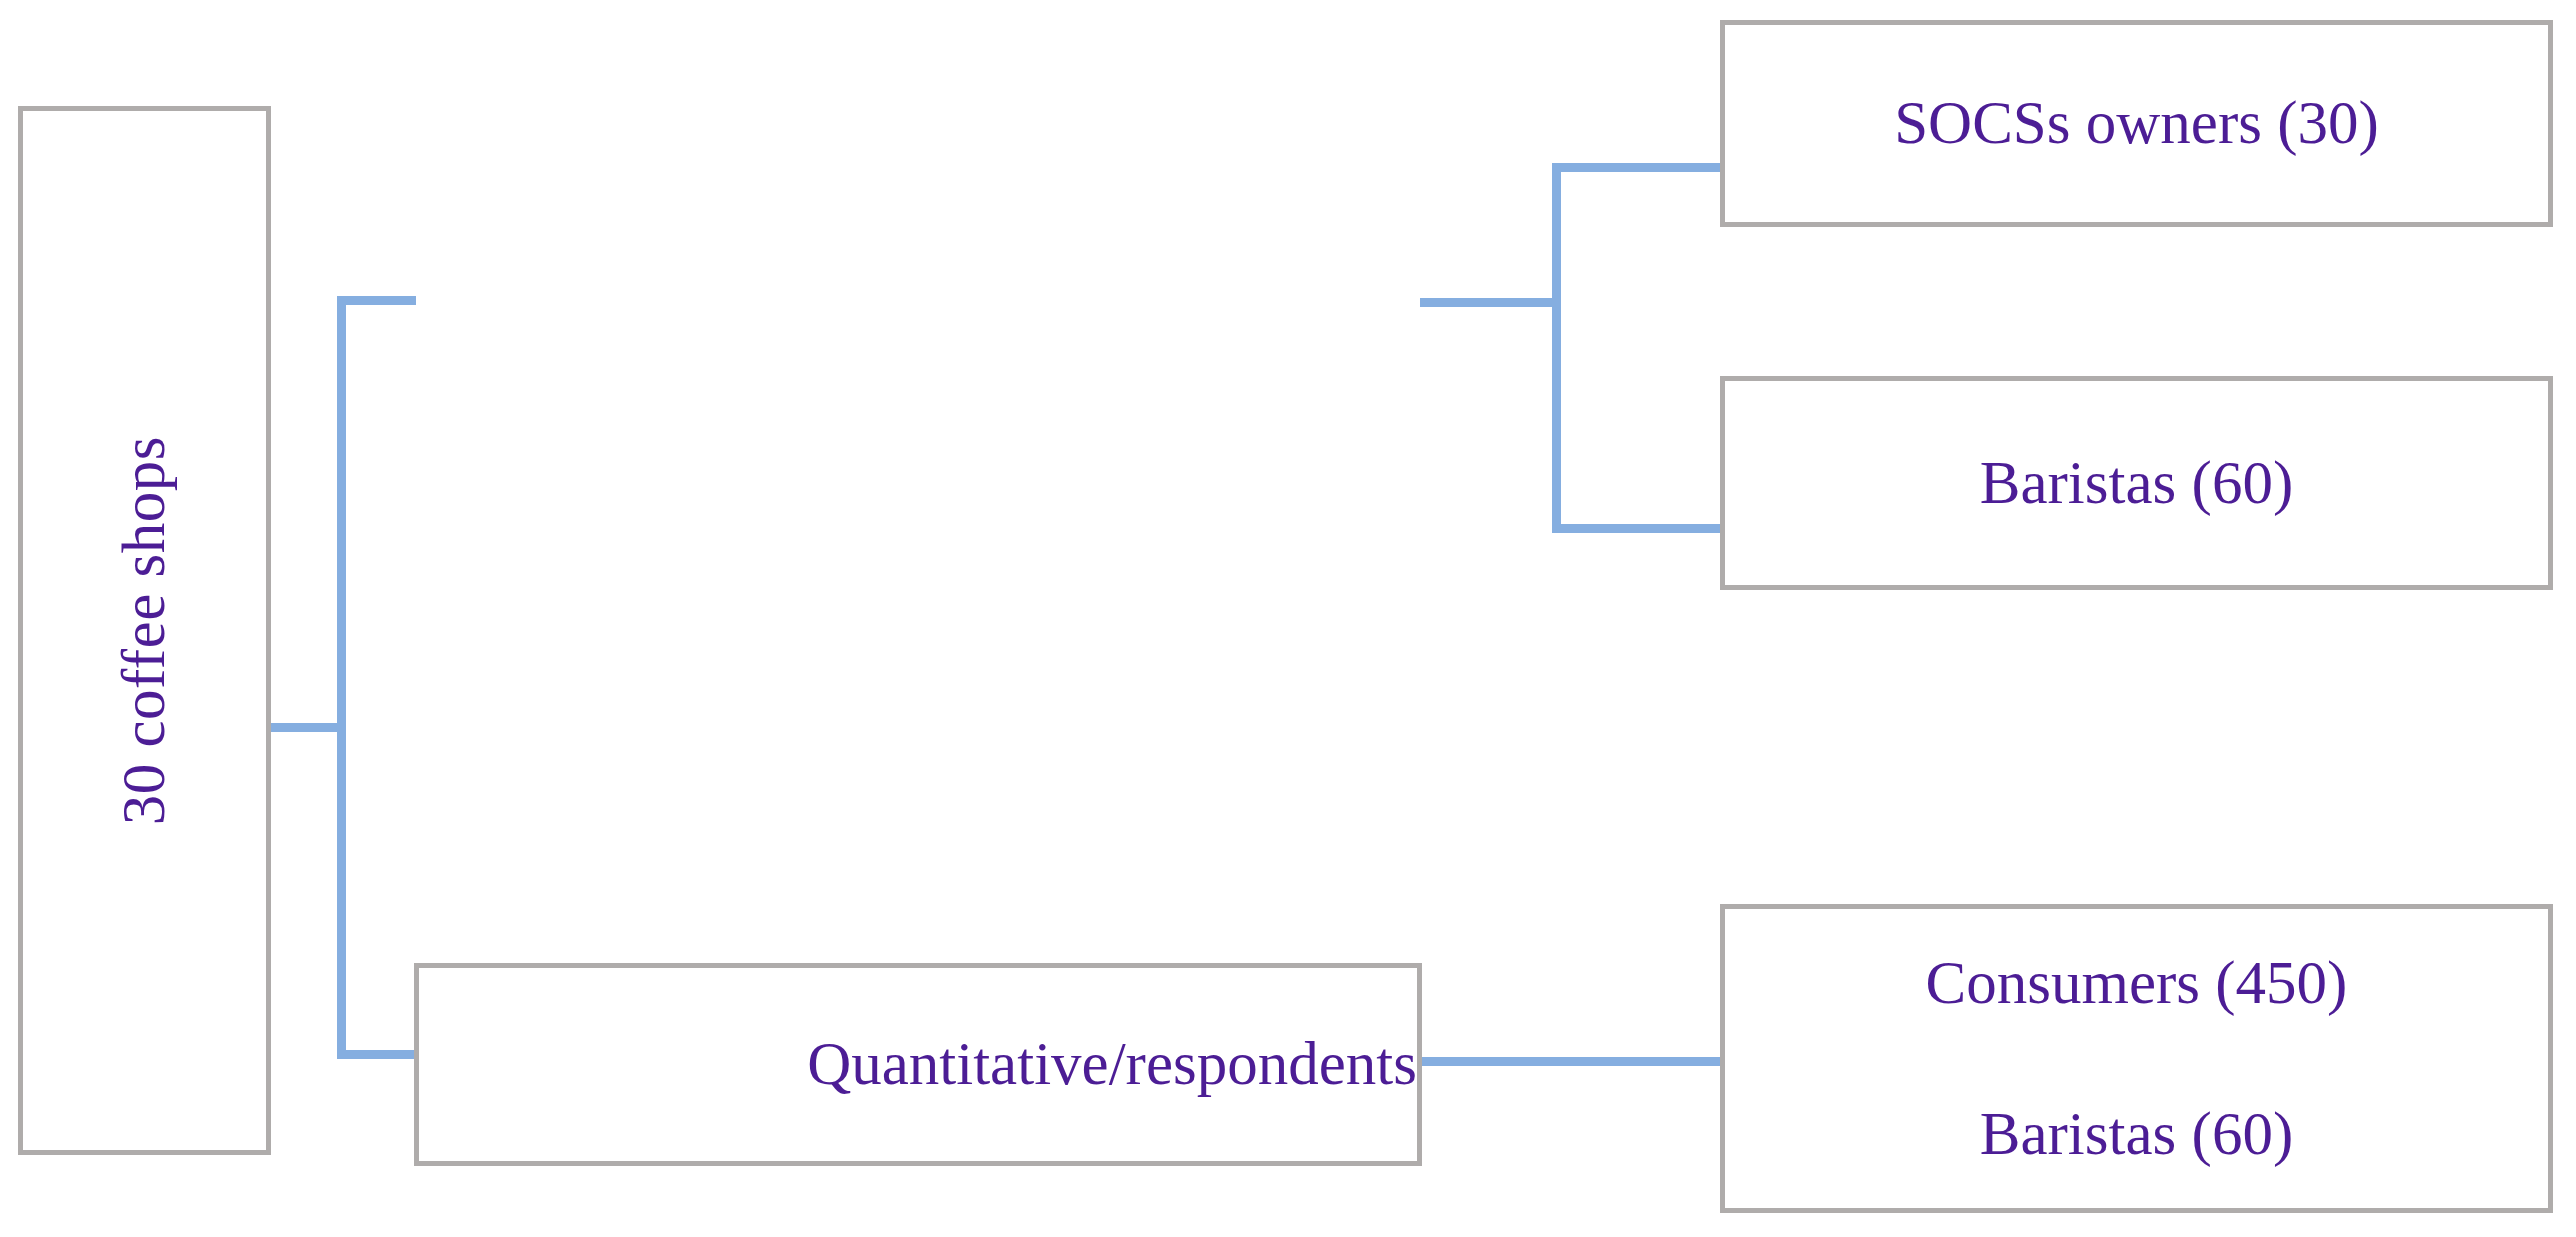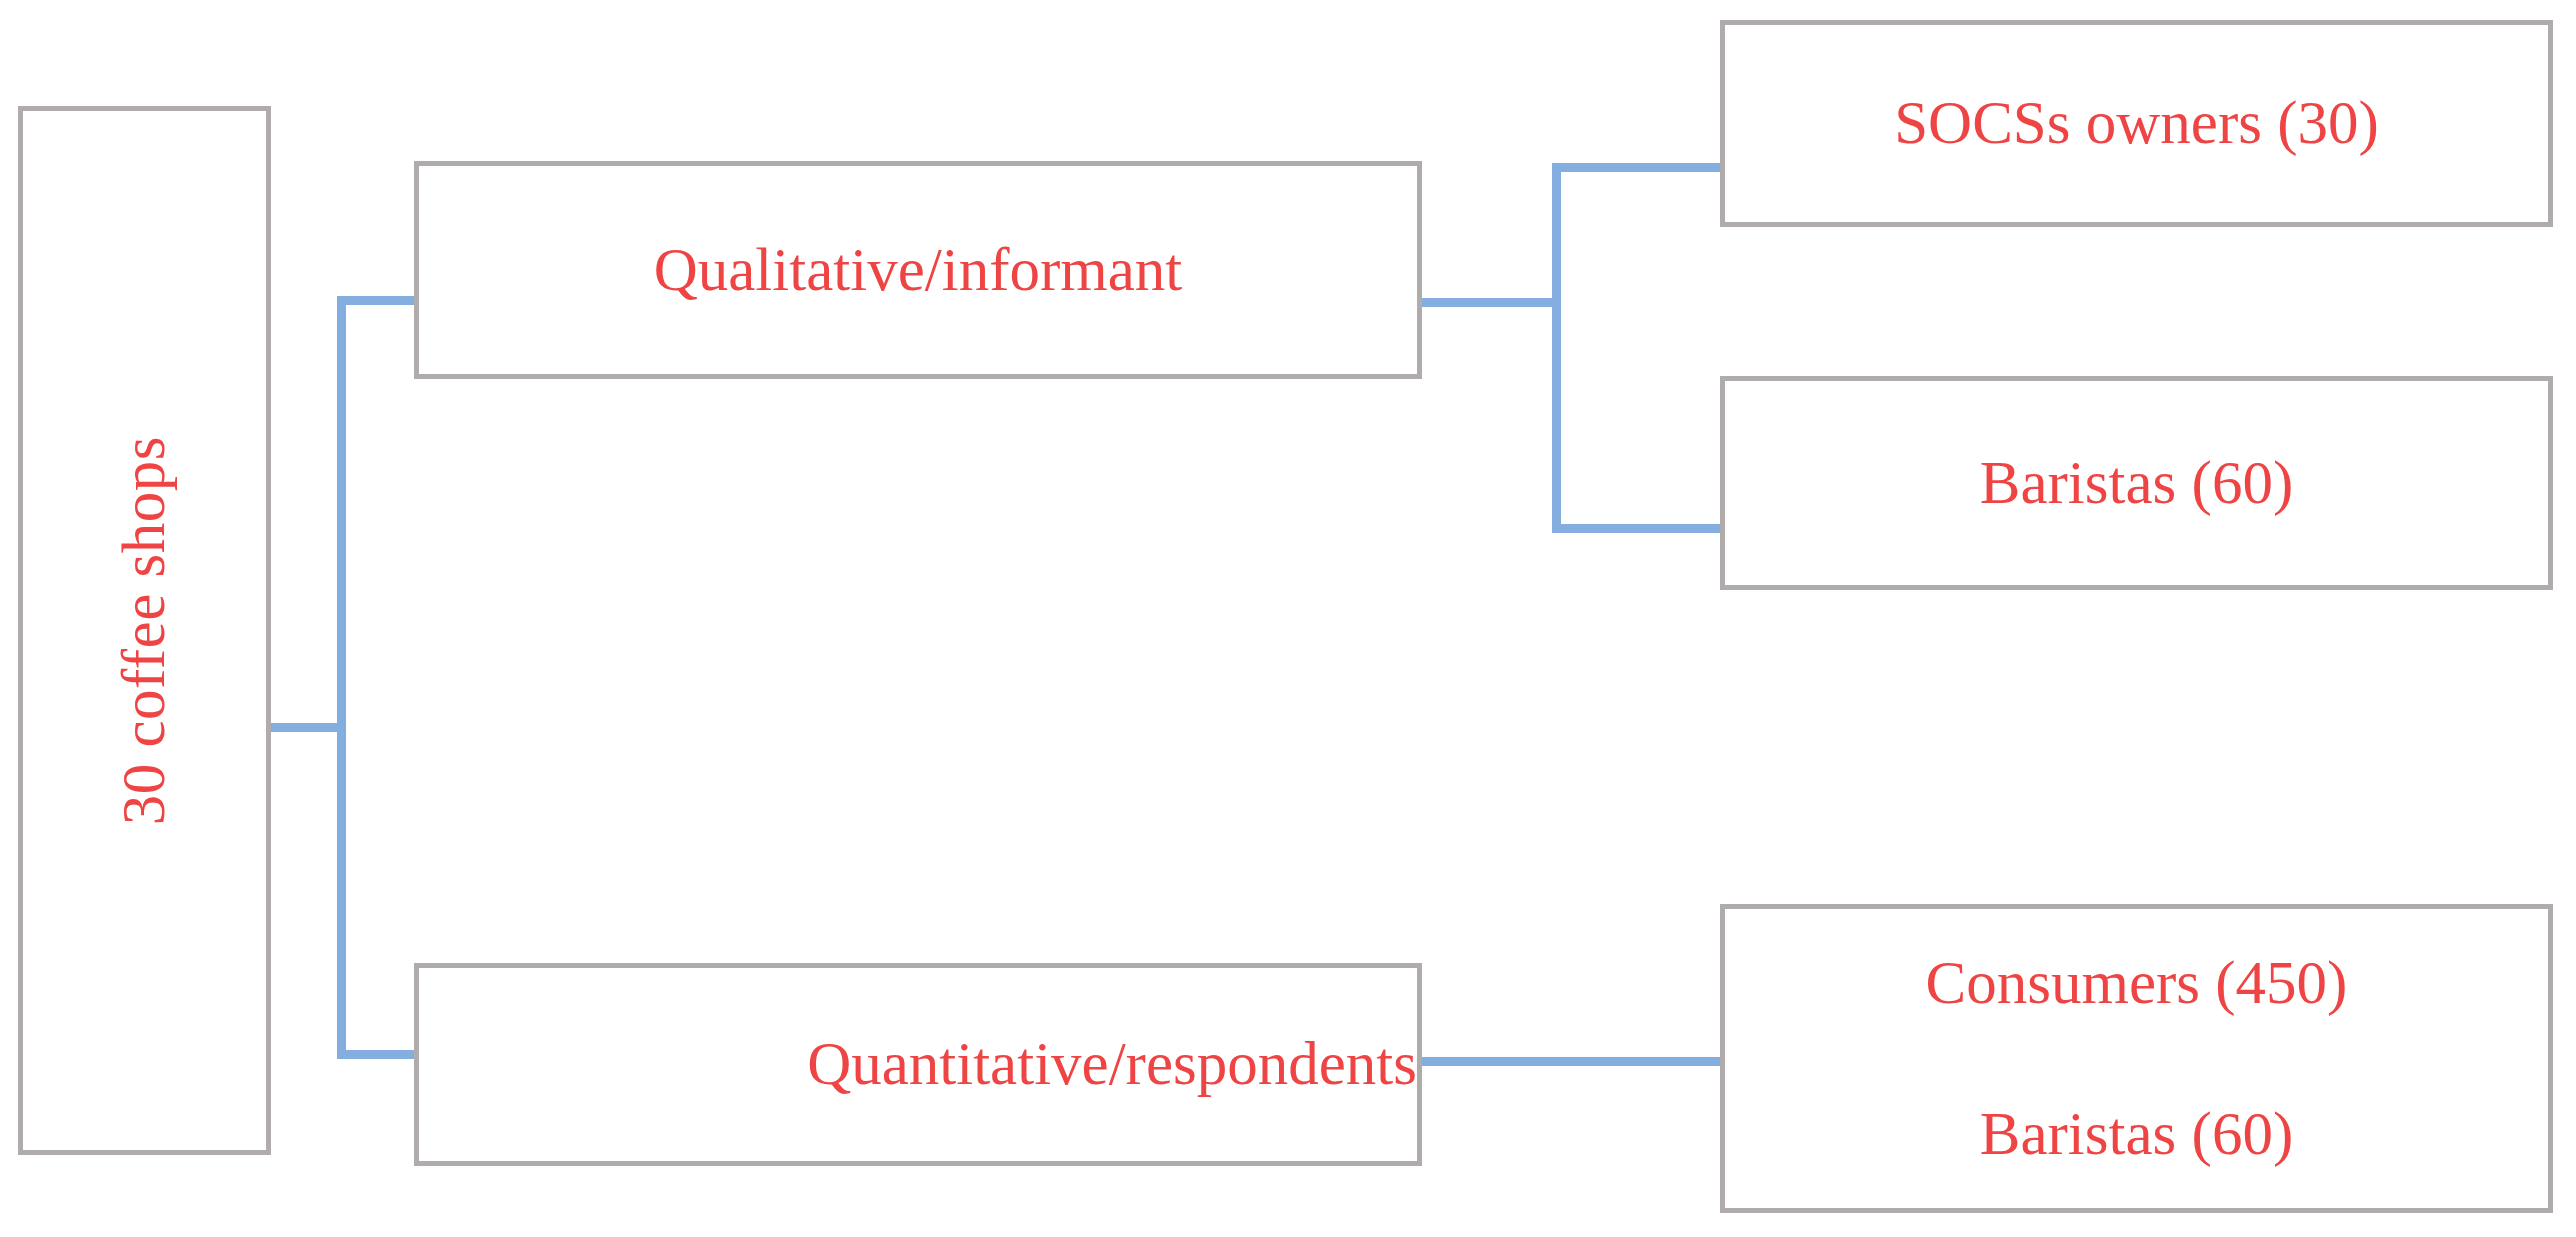--- a/index.html
+++ b/index.html
@@ -17,21 +17,21 @@
   }
   .node {
     position: absolute;
     box-sizing: border-box;
     border: 5.9px solid #AFACAB;
     background: #ffffff;
     display: flex;
     flex-direction: column;
     align-items: center;
     justify-content: center;
-    color: #ef4444;
+    color: #4c1d95;
     text-align: center;
     line-height: 1.35;
   }
   .node .line {
     display: block;
     white-space: nowrap;
   }
 
   
   #node-root {
@@ -127,23 +127,20 @@
   <div class="conn v" id="c-right-trunk"></div>
   <div class="conn h" id="c-to-owners"></div>
   <div class="conn h" id="c-to-baristas"></div>
 
   <div class="conn h" id="c-to-consumers"></div>
 
   <div class="node" id="node-root">
     <span class="vtext">30 coffee shops</span>
   </div>
 
-  <div class="node" id="node-qual">
-    <span class="line">Qualitative/informant</span>
-  </div>
 
   <div class="node" id="node-quant">
     <span class="line">Quantitative/respondents</span>
   </div>
 
   <div class="node" id="node-owners">
     <span class="line">SOCSs owners (30)</span>
   </div>
 
   <div class="node" id="node-baristas">

